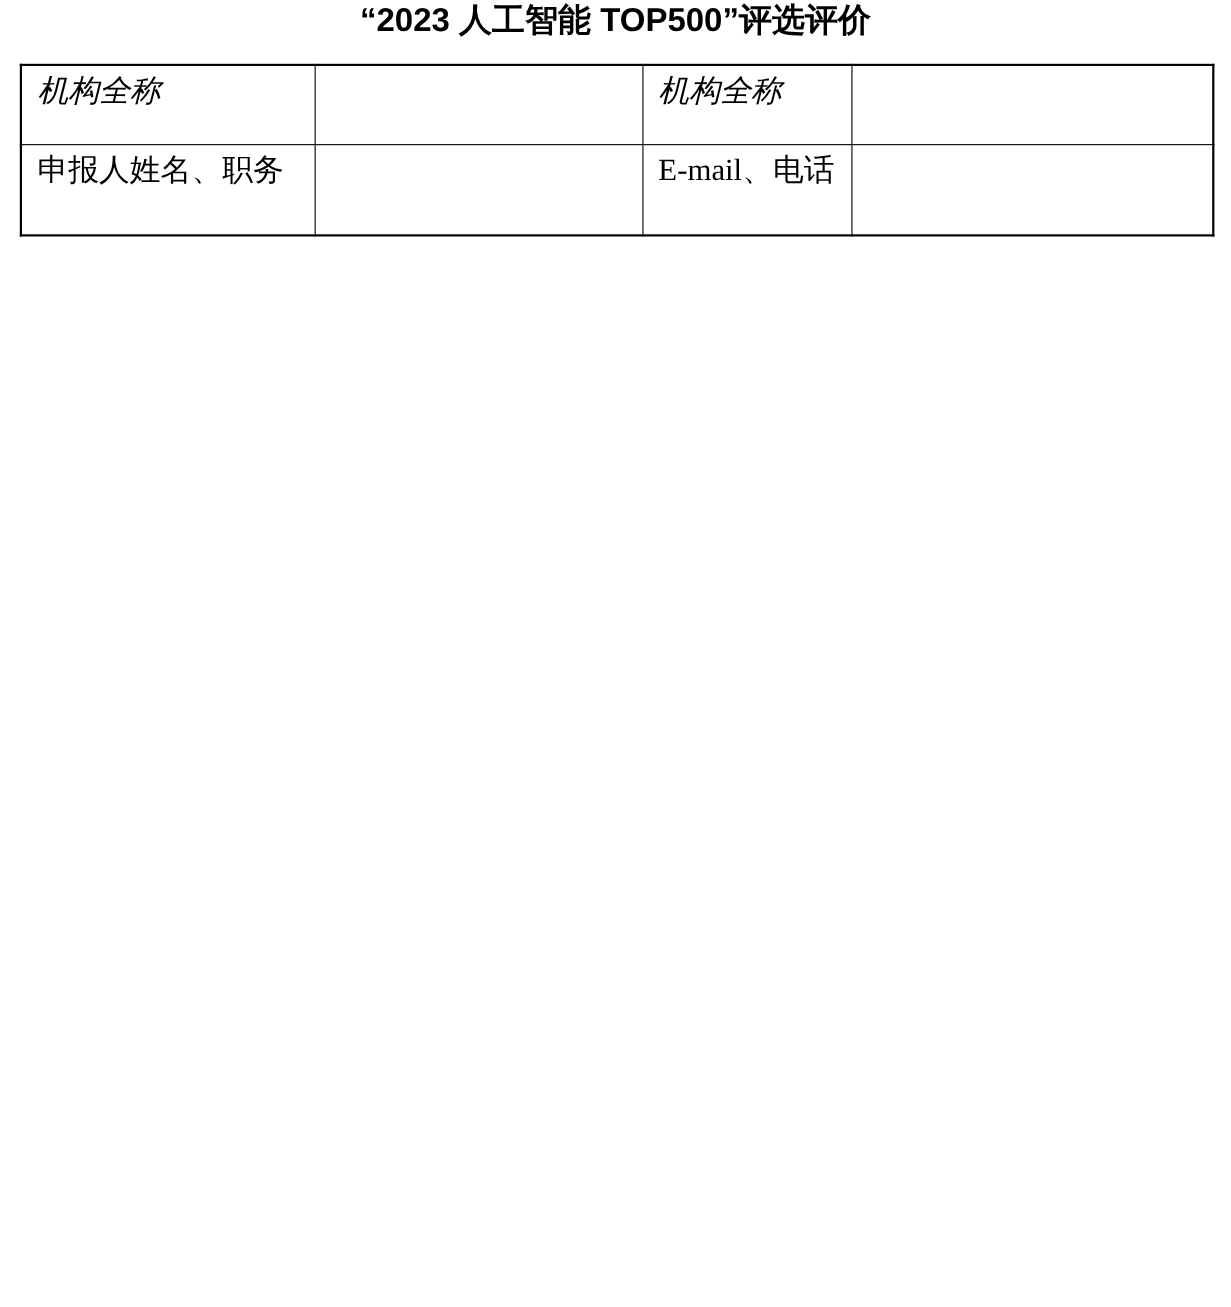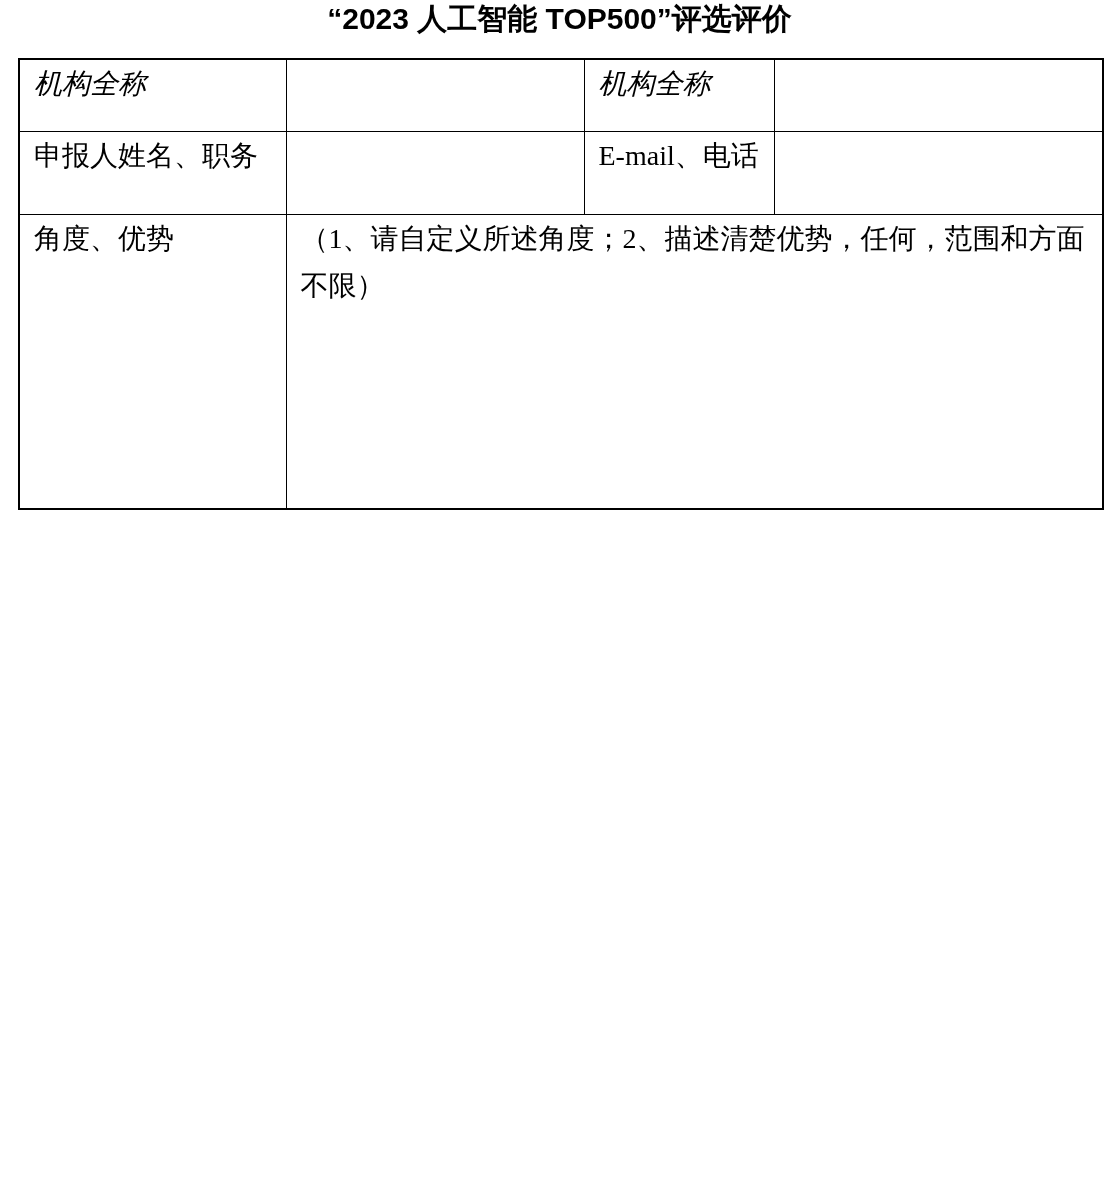--- a/index.html
+++ b/index.html
@@ -70,18 +70,14 @@
       <td></td>
       <td>机构全称</td>
       <td></td>
     </tr>
     <tr class="r2">
       <td>申报人姓名、职务</td>
       <td></td>
       <td>E-mail、电话</td>
       <td></td>
     </tr>
-    <tr class="r3">
-      <td>角度、优势</td>
-      <td colspan="3">（1、请自定义所述角度；2、描述清楚优势，任何，范围和方面不限）</td>
-    </tr>
   </tbody>
 </table>
 
 </body></html>

